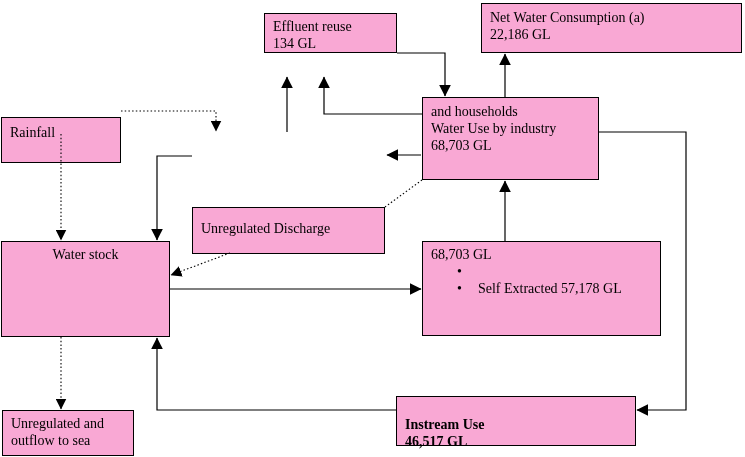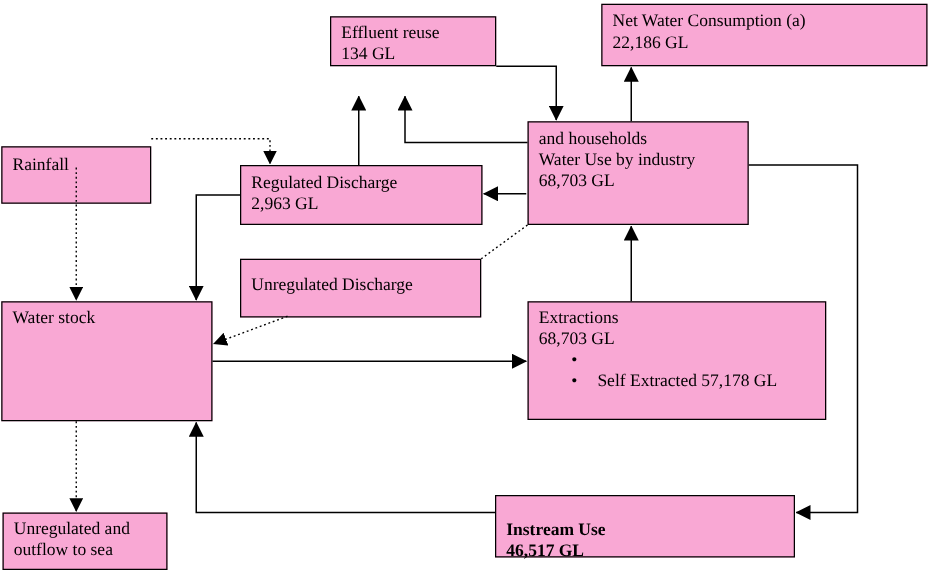--- a/index.html
+++ b/index.html
@@ -12,21 +12,21 @@
     position:absolute;background:#f9a8d4;border:1px solid #000000;
     box-sizing:border-box;padding:5px 8px;
   }
   .node .line{white-space:nowrap;}
   #n-rainfall{left:1px;top:88px;width:120px;height:46px;padding-top:6px;margin-top:29px;}
   #n-effluent{left:264px;top:13px;width:133px;height:40px;padding-top:4px;}
   #n-nwc{left:481px;top:3px;width:261px;height:50px;padding-top:5px;}
   #n-wateruse{left:422px;top:97px;width:177px;height:83px;padding-top:5px;}
   #n-regulated{left:192px;top:132px;width:194px;height:48px;padding-top:5px;}
   #n-unregulated{left:192px;top:207px;width:193px;height:47px;padding-top:12px;}
-  #n-waterstock{left:1px;top:241px;width:169px;height:96px;padding-top:4px;}
+  #n-waterstock{left:1px;top:241px;width:169px;height:96px;padding-top:4px;text-align:center;}
   #n-extractions{left:422px;top:241px;width:239px;height:95px;padding-top:4px;}
   #n-instream{left:396px;top:396px;width:240px;height:50px;padding-top:19px;font-weight:bold;}
   #n-evaporation{left:2px;top:410px;width:132px;height:46px;padding-top:4px;}
   .bullet-row{display:flex;}
   .bullet-row .bullet{display:inline-block;margin-left:26px;margin-right:16px;}
   svg.wires{position:absolute;left:0;top:0;pointer-events:none;}
   svg.wires path{fill:none;stroke:#000000;stroke-width:1.2;}
   svg.wires path.dotted{stroke-dasharray:1.5 2.2;stroke-width:1.1;}
 </style>
 </head>
@@ -47,35 +47,30 @@
     <div class="line">Net Water Consumption (a)</div>
     <div class="line">22,186 GL</div>
   </div>
 
   <div class="node" id="n-wateruse">
     <div class="line">and households</div>
     <div class="line">Water Use by industry</div>
     <div class="line">68,703 GL</div>
   </div>
 
-  <div class="node" id="n-regulated">
-    <div class="line">Regulated Discharge</div>
-    <div class="line">2,963 GL</div>
-  </div>
 
   <div class="node" id="n-unregulated">
     <div class="line">Unregulated Discharge</div>
   </div>
 
   <div class="node" id="n-waterstock">
     <div class="line">Water stock</div>
   </div>
 
   <div class="node" id="n-extractions">
-    <div class="line">Extractions</div>
     <div class="line">68,703 GL</div>
     <div class="bullet-row">
       <span class="bullet">•</span>
     </div>
     <div class="bullet-row">
       <span class="bullet">•</span>
       <span class="line">Self Extracted 57,178 GL</span>
     </div>
   </div>
 

